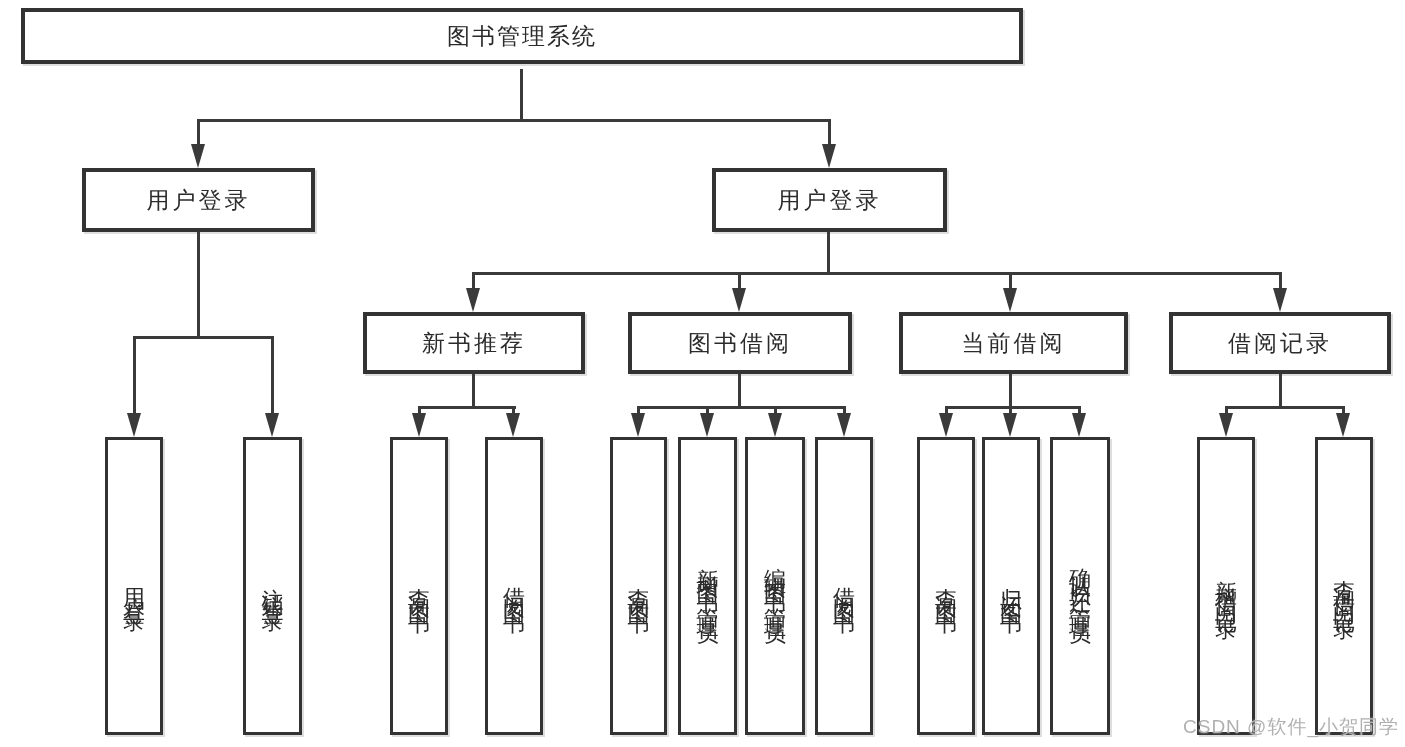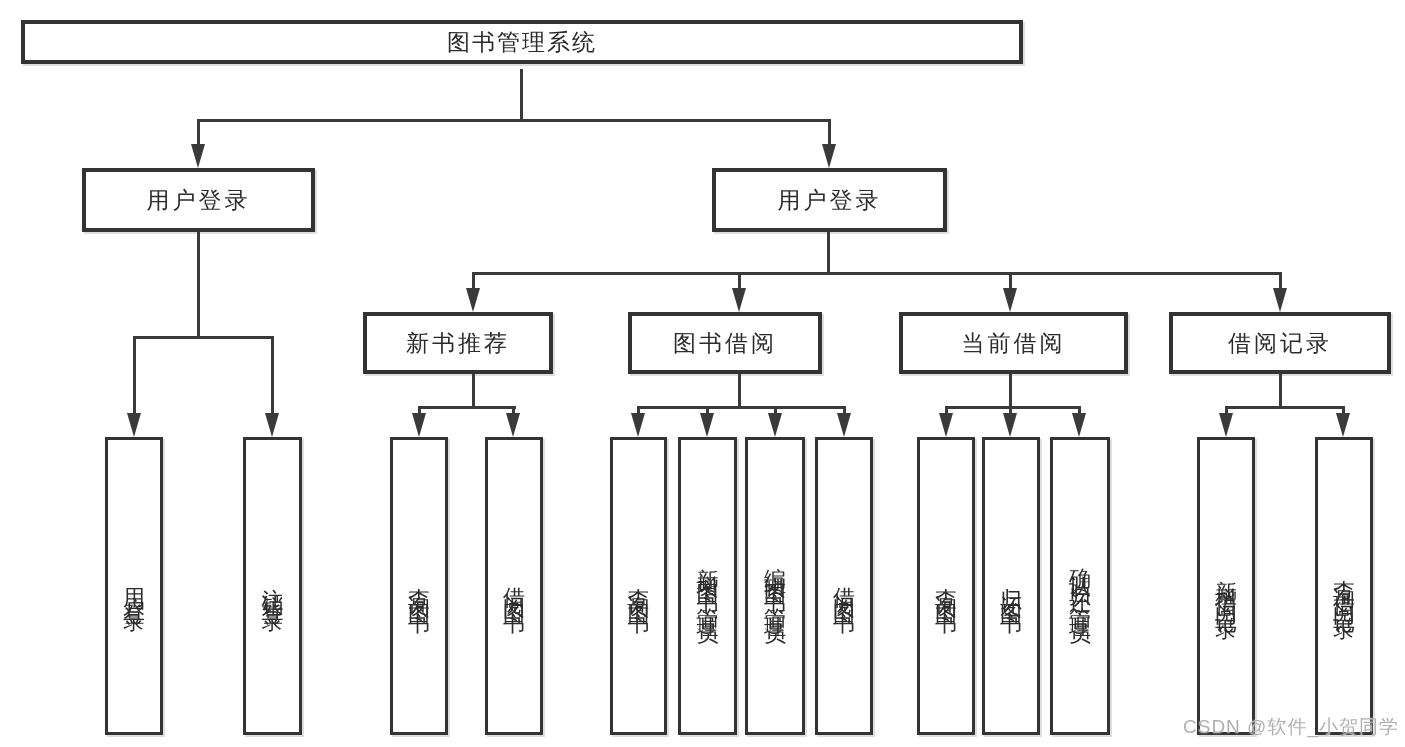--- a/index.html
+++ b/index.html
@@ -31,35 +31,35 @@
     position:absolute;left:1183px;top:714px;z-index:10;
     font-size:19px;letter-spacing:1px;color:#b0b0b0;
     text-shadow:0 0 2px rgba(255,255,255,0.8);white-space:nowrap;
   }
 </style>
 </head>
 <body>
 
 <div id="stage">
 
-  <div class="node" style="left:21px;top:20px;width:1002px;height:44px">
+  <div class="node" style="left:21px;top:8px;width:1002px;height:56px">
     <span class="hlabel title-label">图书管理系统</span>
   </div>
 
   <div class="node" style="left:82px;top:168px;width:233px;height:64px">
     <span class="hlabel">用户登录</span>
   </div>
   <div class="node" style="left:712px;top:168px;width:235px;height:64px">
     <span class="hlabel">用户登录</span>
   </div>
 
-  <div class="node" style="left:363px;top:312px;width:190px;height:62px">
+  <div class="node" style="left:363px;top:312px;width:222px;height:62px">
     <span class="hlabel">新书推荐</span>
   </div>
-  <div class="node" style="left:628px;top:312px;width:194px;height:62px">
+  <div class="node" style="left:628px;top:312px;width:224px;height:62px">
     <span class="hlabel">图书借阅</span>
   </div>
   <div class="node" style="left:899px;top:312px;width:229px;height:62px">
     <span class="hlabel">当前借阅</span>
   </div>
   <div class="node" style="left:1169px;top:312px;width:222px;height:62px">
     <span class="hlabel">借阅记录</span>
   </div>
 
   <div class="node leaf" style="left:105px;top:437px;width:58px;height:298px">

